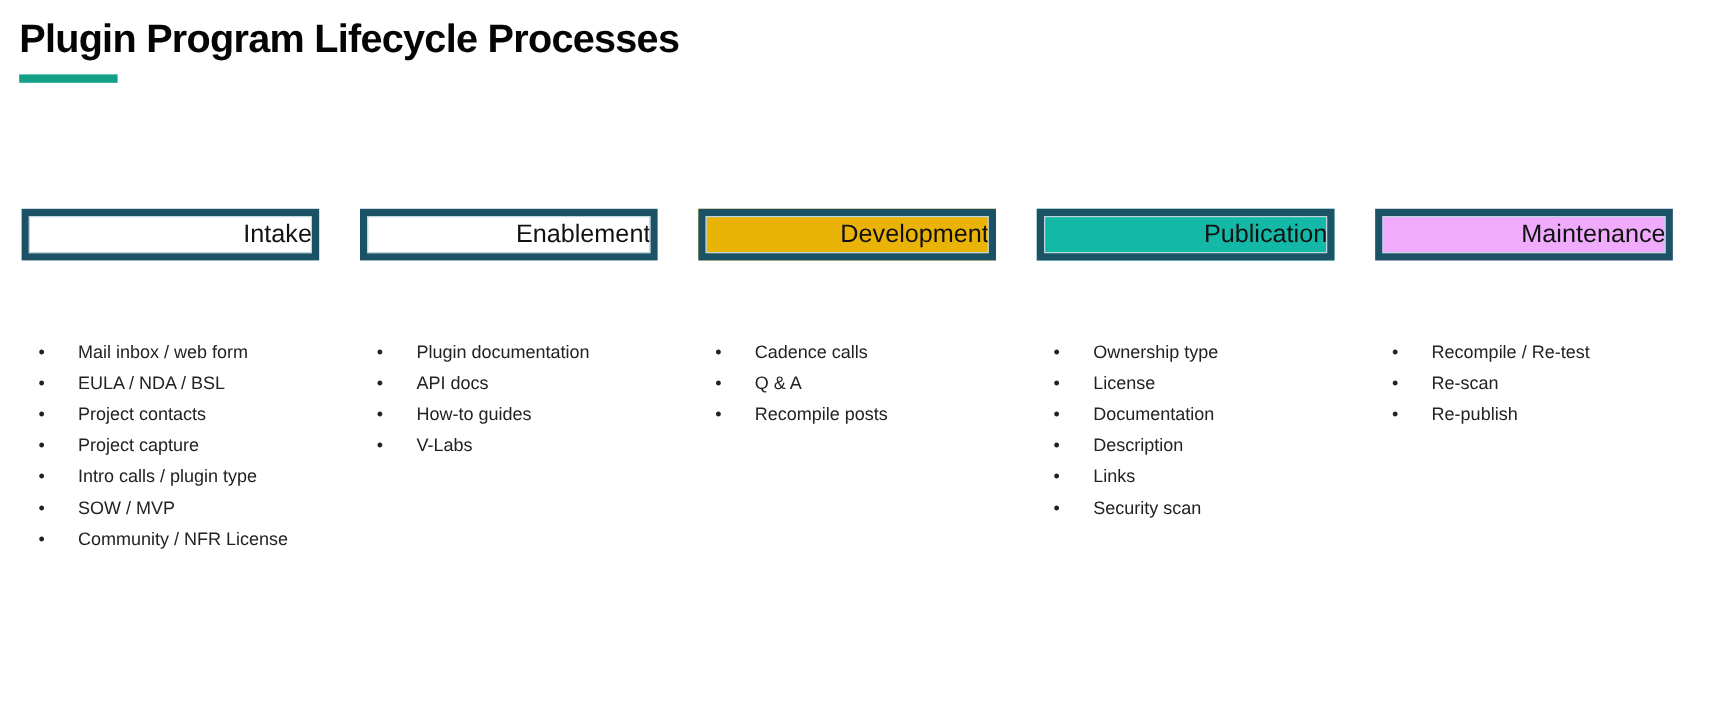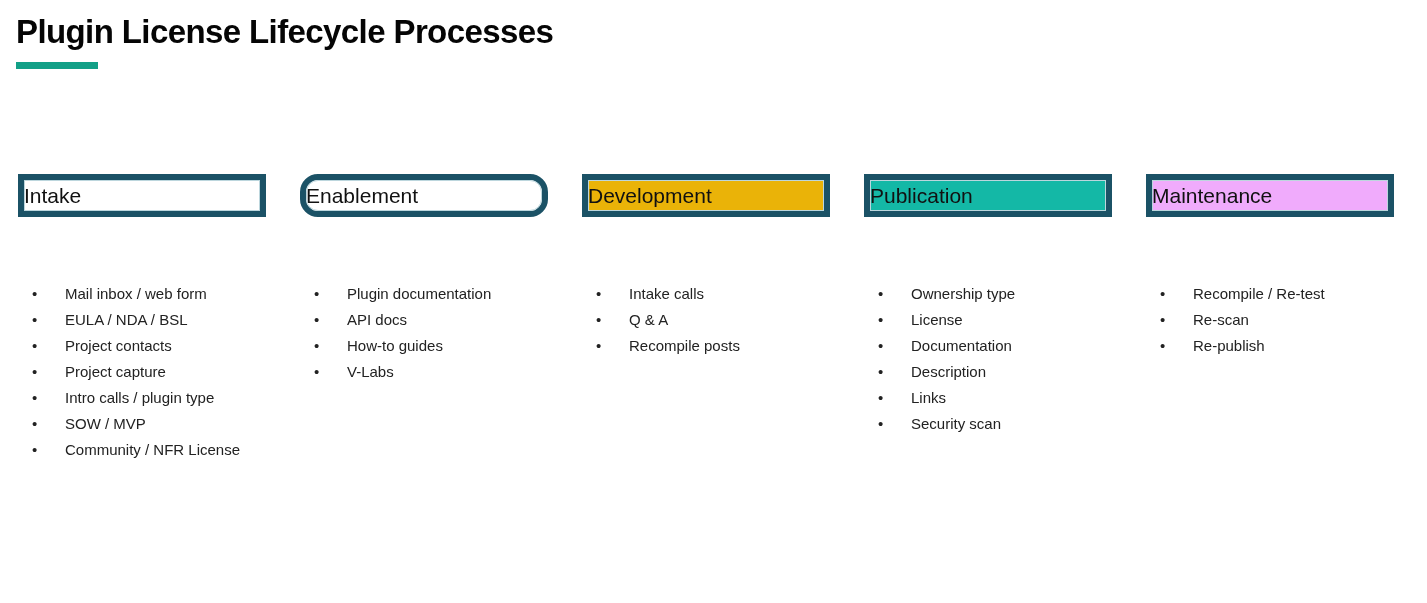--- a/index.html
+++ b/index.html
@@ -65,21 +65,21 @@
   .stage-box {
     box-sizing: border-box;
     width: 248px;
     height: 43px;
     background: #ffffff;
     border: 6px solid #7f1d1d;
     outline: 1px solid #bcd6dd;
     outline-offset: -7px;
     display: flex;
     align-items: center;
-    justify-content: flex-start;
+    justify-content: flex-end;
   }
   .stage-label {
     font-size: 21px;
     font-weight: 400;
     line-height: 24px;
     color: #111111;
     text-align: center;
     white-space: nowrap;
   }
 
@@ -109,56 +109,56 @@
     display: inline;
     text-align: right;
   }
 </style>
 </head>
 <body>
 
 <div id="slide" style="background: rgb(255, 255, 255);">
 
   <div id="title-block">
-    <div id="page-title">Plugin License Lifecycle Processes</div>
+    <div id="page-title">Plugin Program Lifecycle Processes</div>
     <div id="title-accent-bar" style="background: rgb(18, 160, 135);"></div>
   </div>
 
   <div id="columns">
       <div class="column">
         <div class="stage-box" style="border-color: rgb(27, 82, 102); background: rgb(255, 255, 255);">
           <div class="stage-label">Intake</div>
         </div>
         <ul class="bullet-list">
           <li class="bullet-item"><span class="bullet-dot">•</span><span class="bullet-text">Mail inbox / web form</span></li>
           <li class="bullet-item"><span class="bullet-dot">•</span><span class="bullet-text">EULA / NDA / BSL</span></li>
           <li class="bullet-item"><span class="bullet-dot">•</span><span class="bullet-text">Project contacts</span></li>
           <li class="bullet-item"><span class="bullet-dot">•</span><span class="bullet-text">Project capture</span></li>
           <li class="bullet-item"><span class="bullet-dot">•</span><span class="bullet-text">Intro calls / plugin type</span></li>
           <li class="bullet-item"><span class="bullet-dot">•</span><span class="bullet-text">SOW / MVP</span></li>
           <li class="bullet-item"><span class="bullet-dot">•</span><span class="bullet-text">Community / NFR License</span></li>
         </ul>
       </div>
       <div class="column">
-        <div class="stage-box" style="border-color: rgb(27, 82, 102); background: rgb(255, 255, 255); border-radius: 18px;">
+        <div class="stage-box" style="border-color: rgb(27, 82, 102); background: rgb(255, 255, 255);">
           <div class="stage-label">Enablement</div>
         </div>
         <ul class="bullet-list">
           <li class="bullet-item"><span class="bullet-dot">•</span><span class="bullet-text">Plugin documentation</span></li>
           <li class="bullet-item"><span class="bullet-dot">•</span><span class="bullet-text">API docs</span></li>
           <li class="bullet-item"><span class="bullet-dot">•</span><span class="bullet-text">How-to guides</span></li>
           <li class="bullet-item"><span class="bullet-dot">•</span><span class="bullet-text">V-Labs</span></li>
         </ul>
       </div>
       <div class="column">
         <div class="stage-box" style="border-color: rgb(27, 82, 102); background: #eab308;">
           <div class="stage-label">Development</div>
         </div>
         <ul class="bullet-list">
-          <li class="bullet-item"><span class="bullet-dot">•</span><span class="bullet-text">Intake calls</span></li>
+          <li class="bullet-item"><span class="bullet-dot">•</span><span class="bullet-text">Cadence calls</span></li>
           <li class="bullet-item"><span class="bullet-dot">•</span><span class="bullet-text">Q &amp; A</span></li>
           <li class="bullet-item"><span class="bullet-dot">•</span><span class="bullet-text">Recompile posts</span></li>
         </ul>
       </div>
       <div class="column">
         <div class="stage-box" style="border-color: rgb(27, 82, 102); background: #14b8a6;">
           <div class="stage-label">Publication</div>
         </div>
         <ul class="bullet-list">
           <li class="bullet-item"><span class="bullet-dot">•</span><span class="bullet-text">Ownership type</span></li>

